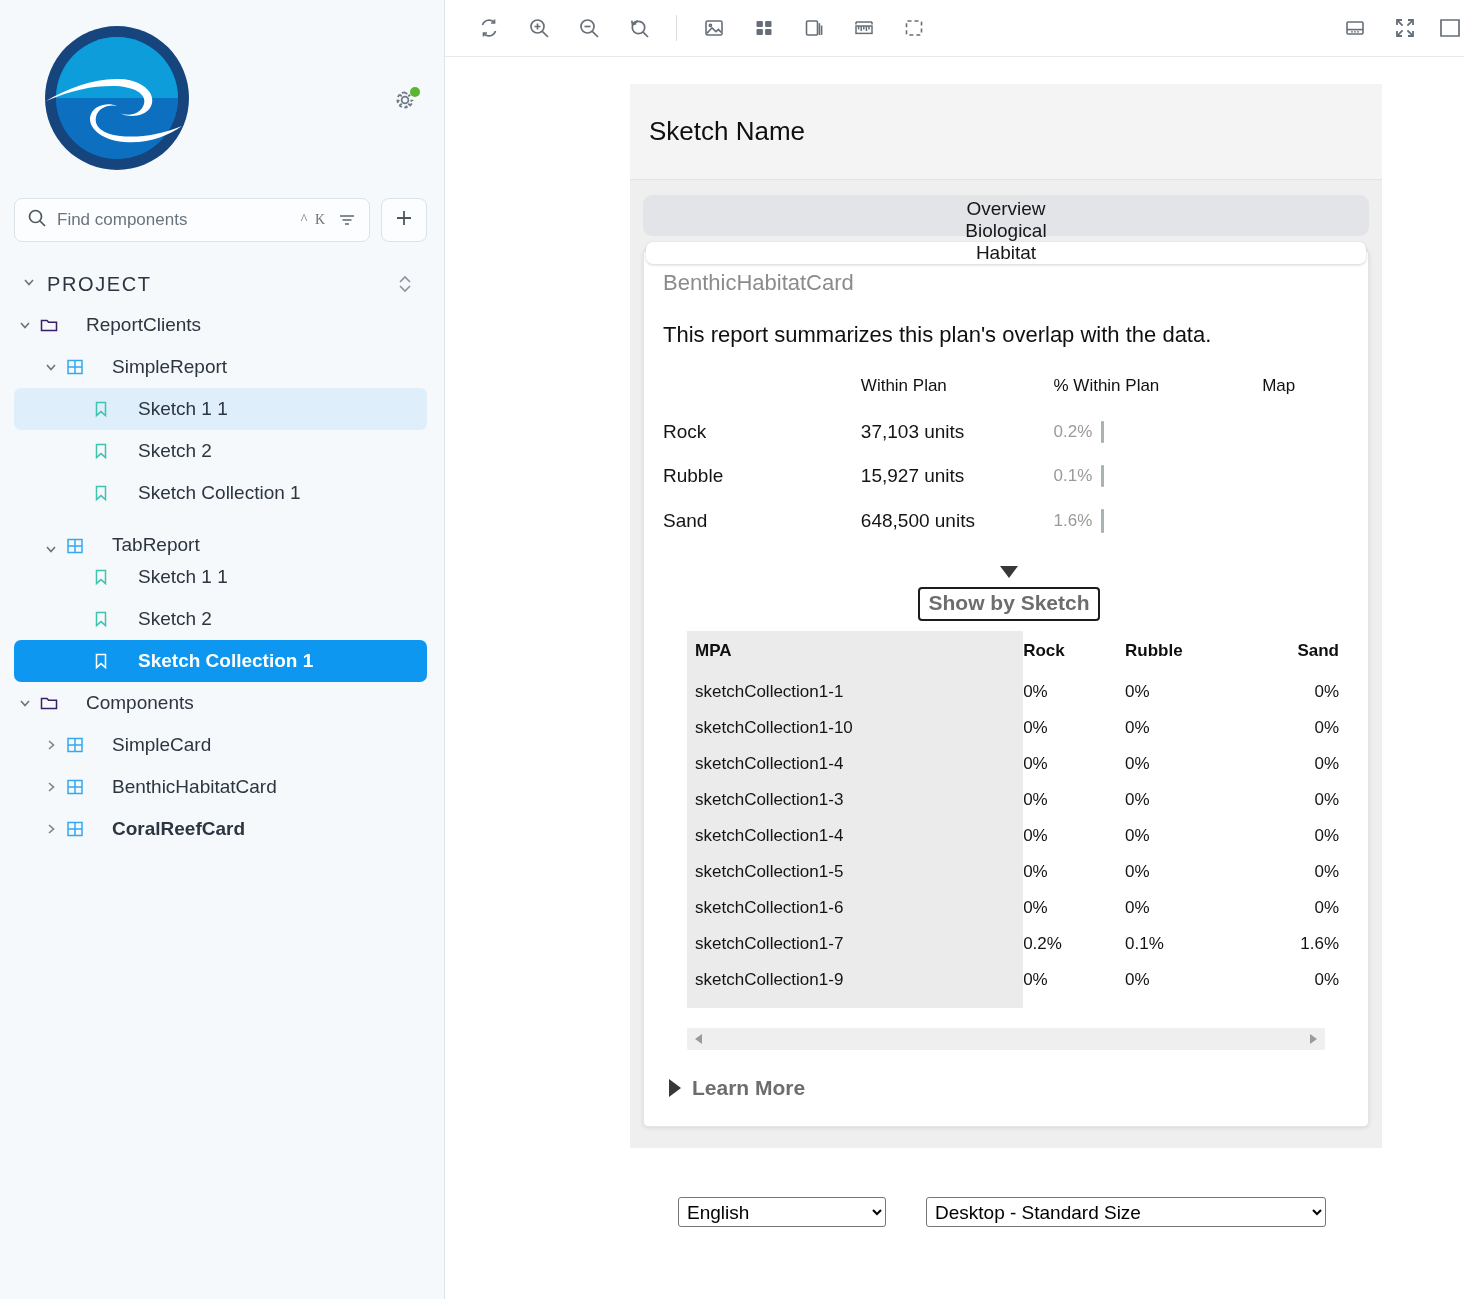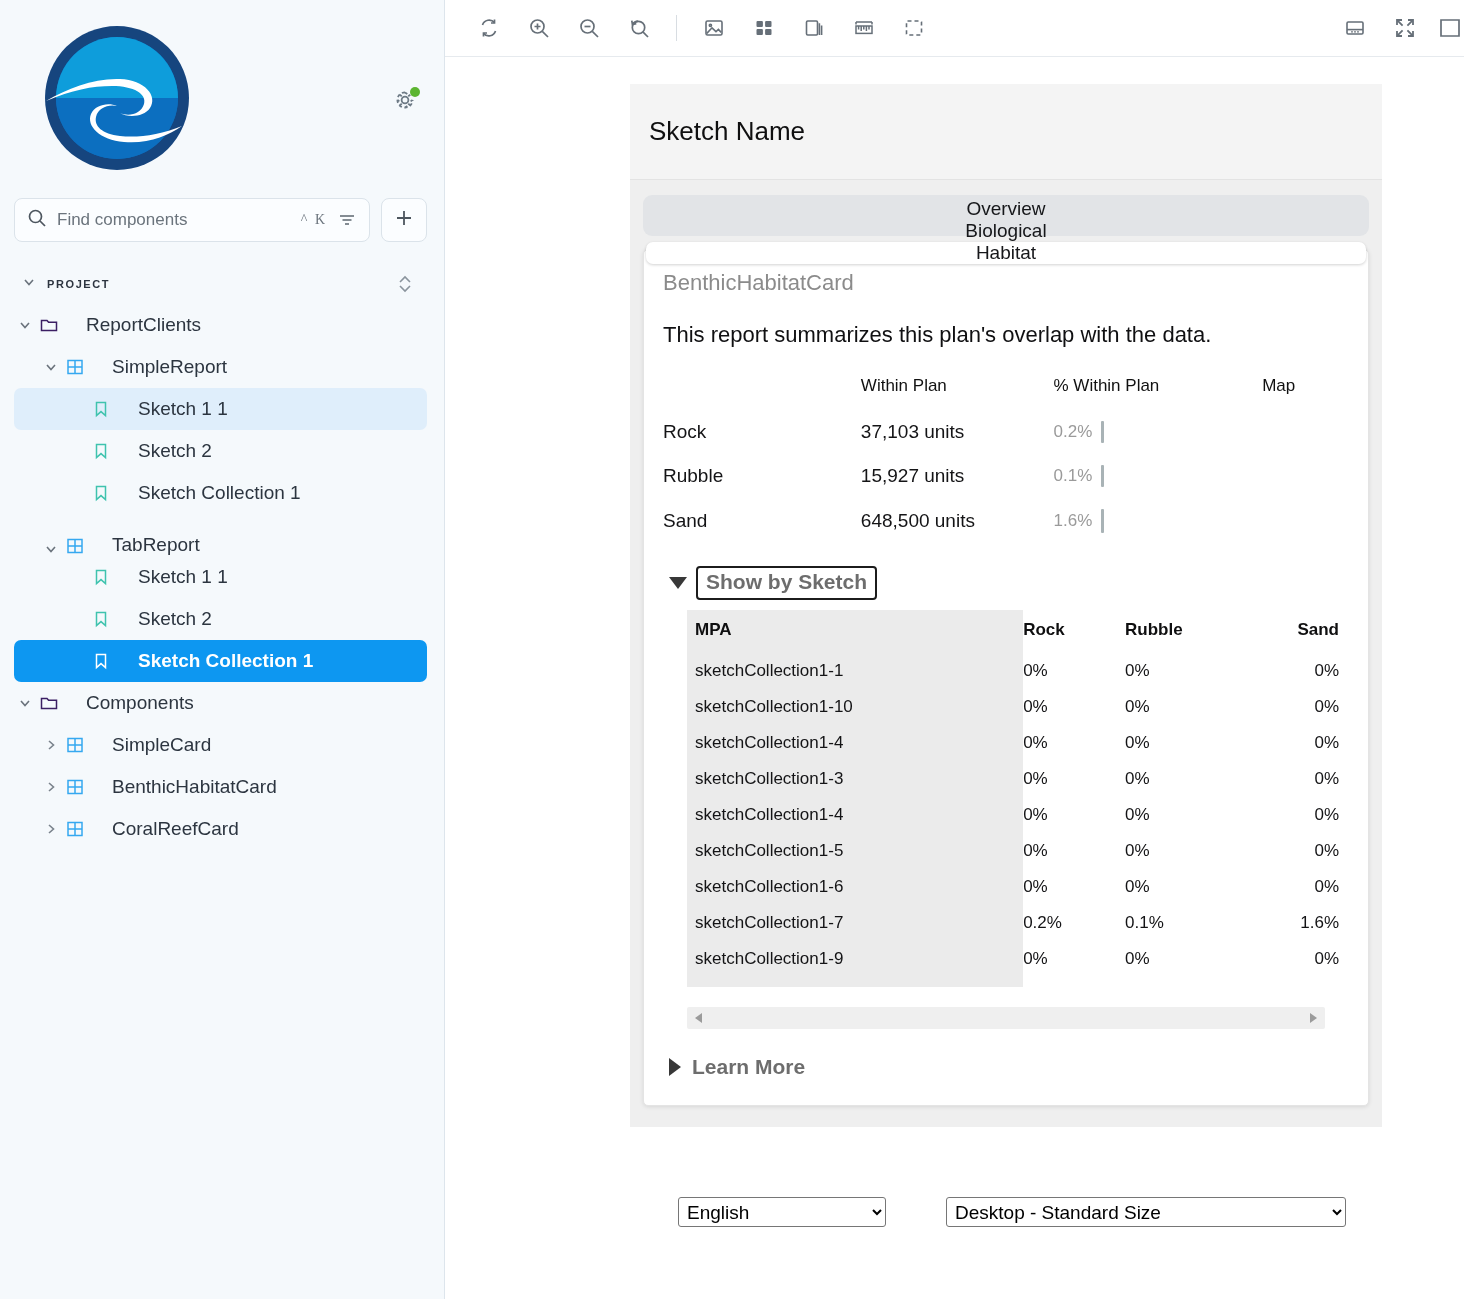--- a/index.html
+++ b/index.html
@@ -74,21 +74,21 @@
     cursor: pointer;
   }
 
   .tree { position: absolute; left: 0; top: 264px; width: 445px; }
   .tree-section {
     display: flex; align-items: center;
     height: 40px; padding-left: 22px;
     position: relative;
   }
   .tree-section .label {
-    font-size: 11px; font-weight: bold;
+    font-size: 20px; font-weight: normal;
     letter-spacing: 1.6px; color: #2d3540;
     margin-left: 11px;
   }
   .sort-toggle { position: absolute; right: 32px; top: 8px; cursor: pointer; }
   .tree-item {
     display: flex; align-items: center;
     height: 42px;
     margin: 0 18px 0 14px;
     border-radius: 7px;
     cursor: pointer;
@@ -192,20 +192,21 @@
   th.col-map { text-align: right; }
   th.col-pct { text-align: left; padding-left: 62px; }
   td.col-pct { padding-left: 62px; }
   .pct-cell { display: flex; align-items: center; gap: 9px; }
   .pct-val { font-size: 17px; color: #9a9a9a; }
   .pct-bar { width: 3px; background: #a9b3b6; border-radius: 1px; }
 
   .disclosure {
     display: flex; align-items: center; gap: 9px;
     margin: 22px 0 10px 6px;
+    flex-direction: column;
   }
   .tri-down {
     width: 0; height: 0;
     border-left: 9px solid transparent;
     border-right: 9px solid transparent;
     border-top: 12px solid #383838;
     cursor: pointer;
   }
   .tri-right {
     width: 0; height: 0;
@@ -256,21 +257,21 @@
     cursor: pointer;
   }
   .arr-l { width: 0; height: 0; border-top: 5px solid transparent; border-bottom: 5px solid transparent; border-right: 7px solid #9b9b9b; }
   .arr-r { width: 0; height: 0; border-top: 5px solid transparent; border-bottom: 5px solid transparent; border-left: 7px solid #9b9b9b; }
 
   .learn-more { display: flex; align-items: center; gap: 11px; margin: 26px 0 2px 6px; }
 
   .bottom-controls {
     position: absolute;
     left: 225px; top: 1140px;
-    display: flex; align-items: center; gap: 60px;
+    display: flex; align-items: center; gap: 40px;
   }
   select.native {
     font-family: "Liberation Sans", sans-serif;
     font-size: 19px;
     color: #000;
     background: #fff;
     border: 1px solid #767676;
     border-radius: 3px;
     height: 30px;
     padding: 0 4px;
@@ -480,21 +481,21 @@
               </svg>
             </span>
             <span class="ticon">
               <svg width="20" height="20" viewBox="0 0 20 20" stroke="#35a8f0" stroke-width="1.5" fill="none">
                 <rect x="3" y="3.5" width="14" height="13"></rect>
                 <path d="M10 3.5 V16.5 M3 10 H17"></path>
               </svg>
             </span>
             <span class="tlabel">BenthicHabitatCard</span>
           </div>
-          <div class="tree-item" style="padding-left: 26px;">
+          <div class="tree-item" style="padding-left: 26px; font-weight: bold;">
             <span class="caret">
               <svg width="14" height="14" viewBox="0 0 14 14" stroke="#7a838c" stroke-width="1.6" fill="none">
                 <path d="M5 3 L9.5 7 L5 11"></path>
               </svg>
             </span>
             <span class="ticon">
               <svg width="20" height="20" viewBox="0 0 20 20" stroke="#35a8f0" stroke-width="1.5" fill="none">
                 <rect x="3" y="3.5" width="14" height="13"></rect>
                 <path d="M10 3.5 V16.5 M3 10 H17"></path>
               </svg>

